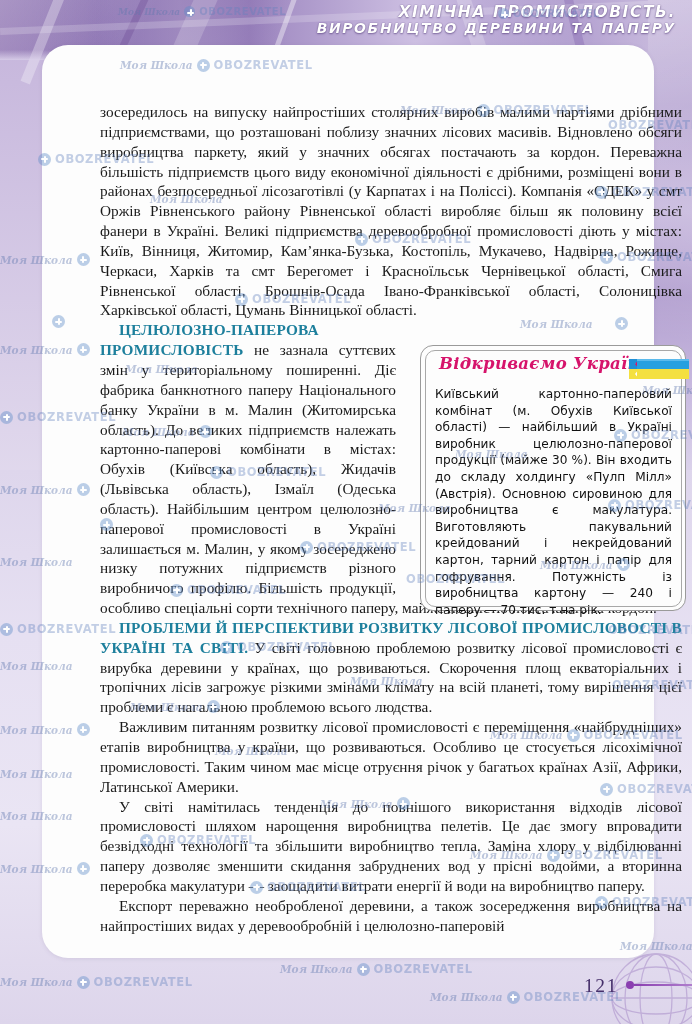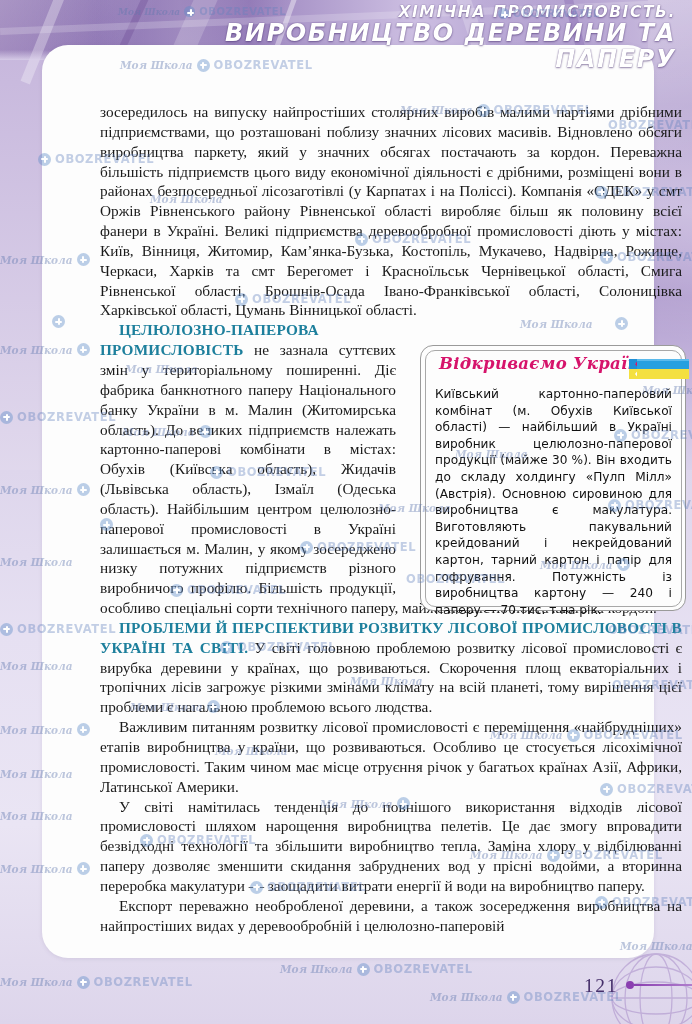--- a/index.html
+++ b/index.html
@@ -89,21 +89,21 @@
     font-family: "DejaVu Sans", sans-serif;
     font-weight: bold;
     font-style: italic;
     letter-spacing: 1.6px;
     color: #ffffff;
     text-shadow: 0 1px 2px rgba(70,45,110,0.55), 0 0 1px rgba(70,45,110,0.8);
     line-height: 1.08;
     z-index: 6;
   }
   #chapter-header .line1 { font-size: 15.5px; display: block; }
-  #chapter-header .line2 { font-size: 24px; display: block; }
+  #chapter-header .line2 { font-size: 14px; display: block; }
 
   
   #body-text {
     position: absolute;
     left: 58px; top: 57px;
     width: 582px;
     font-size: 15.3px;
     line-height: 19.85px;
     color: #1a1a1a;
     text-align: justify;

